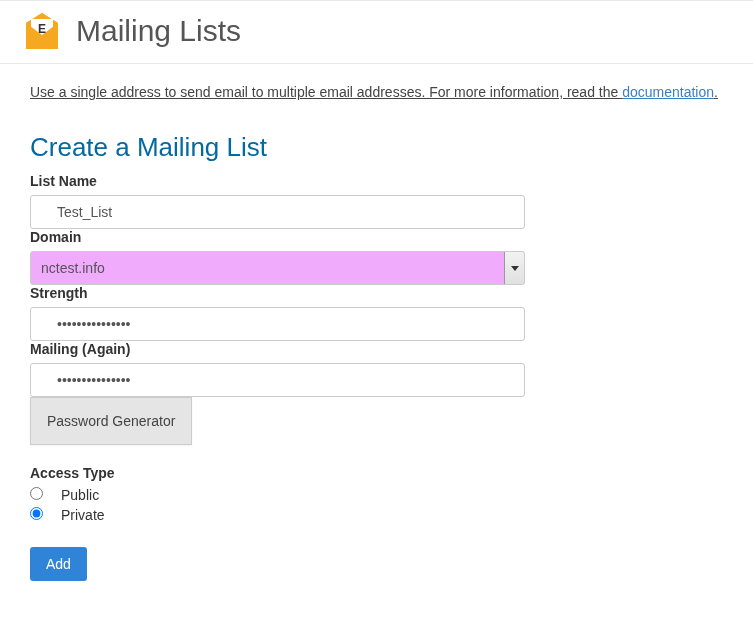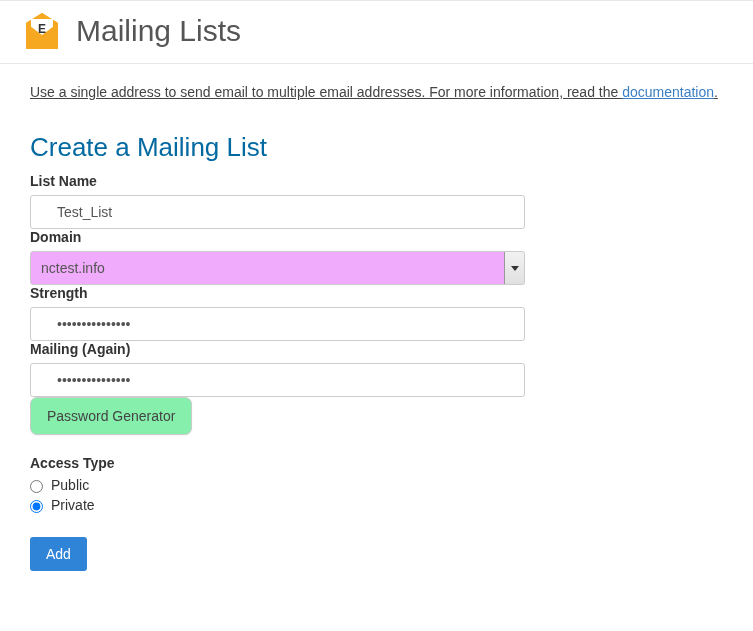--- a/index.html
+++ b/index.html
@@ -135,34 +135,34 @@
   .strength-bar {
     width: 495px;
     height: 18px;
     background: #54e600;
     text-align: center;
     font-size: 13px;
     color: #222;
     line-height: 18px;
   }
   .pw-gen {
-    height: 38px;
+    height: 48px;
     padding: 0 16px;
     border: 1px solid #ccc;
-    border-radius: 7px;
-    background: #86efac;
+    border-radius: 0;
+    background: #e5e5e5;
     color: #444;
     font-size: 14px;
     cursor: pointer;
     box-shadow: 0 1px 2px rgba(0,0,0,0.05);
   }
   .radio-row {
     display: flex;
-    align-items: flex-end;
-    gap: 8px;
+    align-items: flex-start;
+    gap: 18px;
     margin: 4px 0;
     font-size: 14px;
     color: #333;
   }
   .radio-row input { margin: 0; }
   .add-btn {
     margin-top: 20px;
     height: 34px;
     padding: 0 16px;
     border: none;

